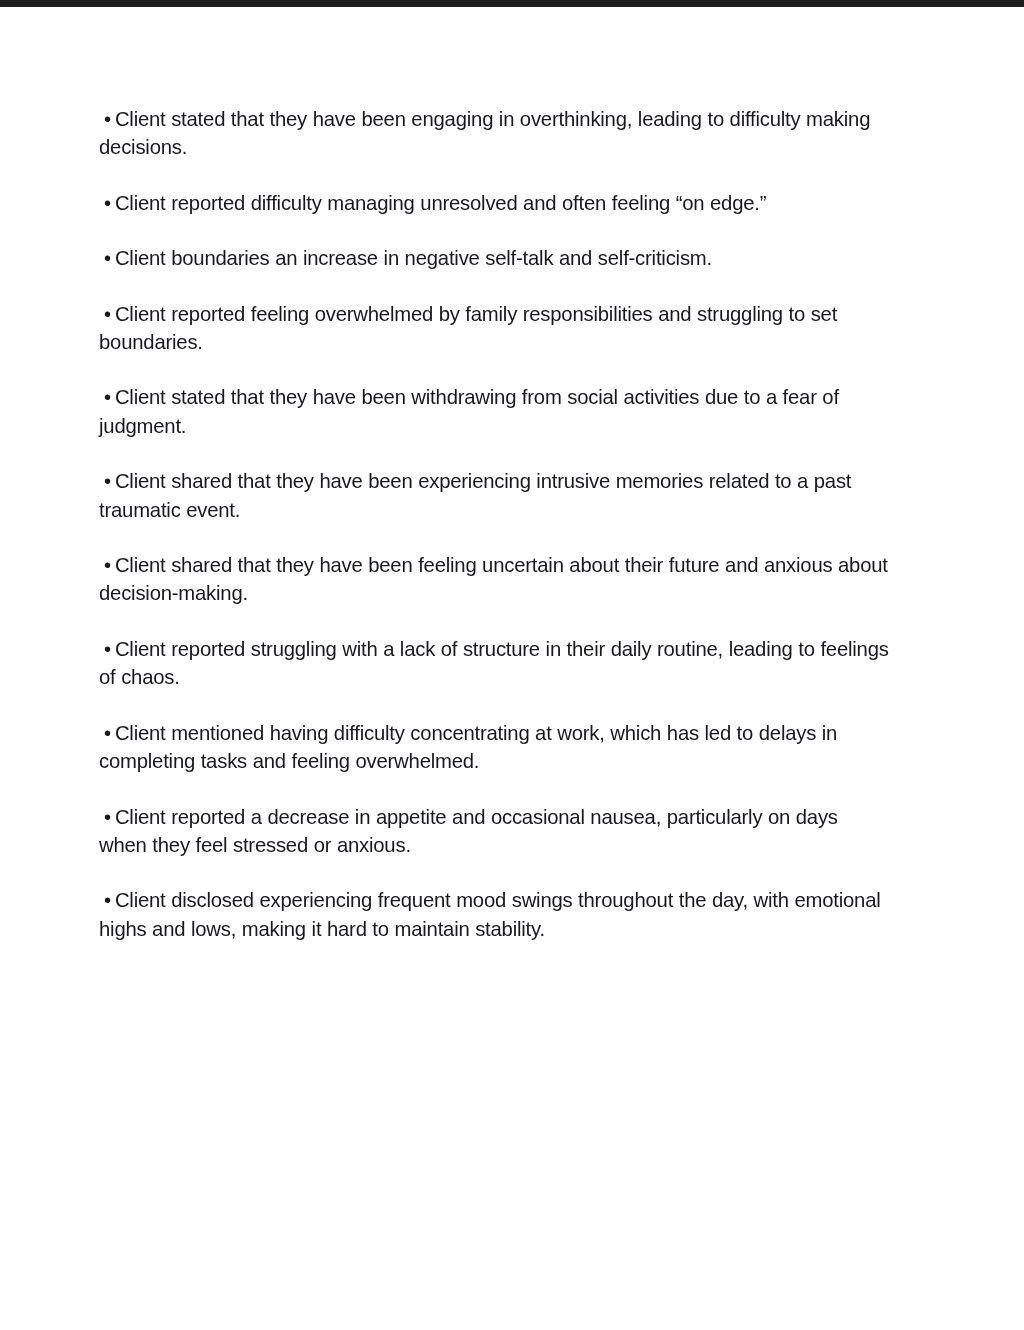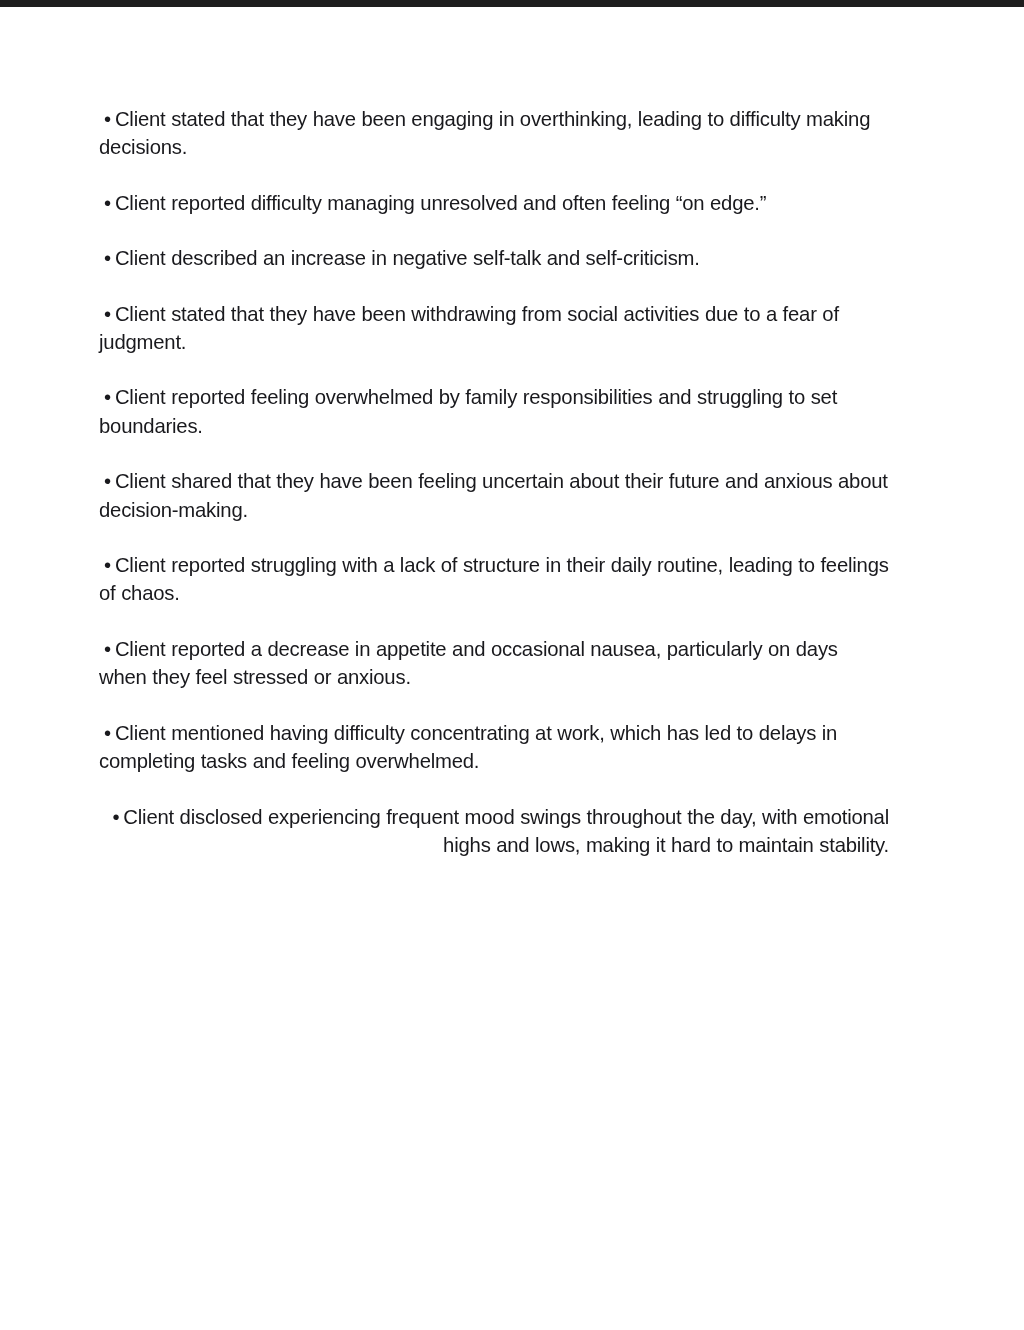--- a/index.html
+++ b/index.html
@@ -44,39 +44,39 @@
     color: #19191d;
     font-size: 20.3px;
     line-height: 28.4px;
     letter-spacing: -0.01em;
     text-indent: 5px;
     word-spacing: 0.2px;
   }
 
   .note-item:last-child {
     margin-bottom: 0;
-    text-align: right;
   }
 
   .bullet-glyph {
     
     padding-right: 4px;
   }
 </style>
 </head>
 <body>
 
 <div class="top-edge-bar"></div>
 
 <div class="page">
   <div class="note-body">
       <p class="note-item"><span class="bullet-glyph">•</span><span>Client stated that they have been engaging in overthinking, leading to difficulty making decisions.</span></p>
       <p class="note-item"><span class="bullet-glyph">•</span><span>Client reported difficulty managing unresolved and often feeling “on edge.”</span></p>
-      <p class="note-item"><span class="bullet-glyph">•</span><span>Client described an increase in negative self-talk and self-criticism.</span></p>
+      <p class="note-item"><span class="bullet-glyph">•</span><span>Client boundaries an increase in negative self-talk and self-criticism.</span></p>
+      <p class="note-item"><span class="bullet-glyph">•</span><span>Client reported feeling overwhelmed by family responsibilities and struggling to set boundaries.</span></p>
       <p class="note-item"><span class="bullet-glyph">•</span><span>Client stated that they have been withdrawing from social activities due to a fear of judgment.</span></p>
-      <p class="note-item"><span class="bullet-glyph">•</span><span>Client reported feeling overwhelmed by family responsibilities and struggling to set boundaries.</span></p>
+      <p class="note-item"><span class="bullet-glyph">•</span><span>Client shared that they have been experiencing intrusive memories related to a past traumatic event.</span></p>
       <p class="note-item"><span class="bullet-glyph">•</span><span>Client shared that they have been feeling uncertain about their future and anxious about decision-making.</span></p>
       <p class="note-item"><span class="bullet-glyph">•</span><span>Client reported struggling with a lack of structure in their daily routine, leading to feelings of chaos.</span></p>
+      <p class="note-item"><span class="bullet-glyph">•</span><span>Client mentioned having difficulty concentrating at work, which has led to delays in completing tasks and feeling overwhelmed.</span></p>
       <p class="note-item"><span class="bullet-glyph">•</span><span>Client reported a decrease in appetite and occasional nausea, particularly on days when they feel stressed or anxious.</span></p>
-      <p class="note-item"><span class="bullet-glyph">•</span><span>Client mentioned having difficulty concentrating at work, which has led to delays in completing tasks and feeling overwhelmed.</span></p>
       <p class="note-item"><span class="bullet-glyph">•</span><span>Client disclosed experiencing frequent mood swings throughout the day, with emotional highs and lows, making it hard to maintain stability.</span></p>
     </div>
 </div>
 
 </body></html>

